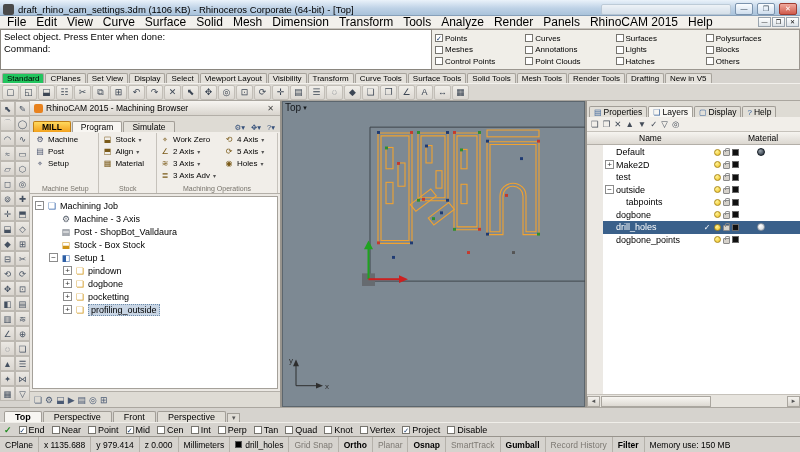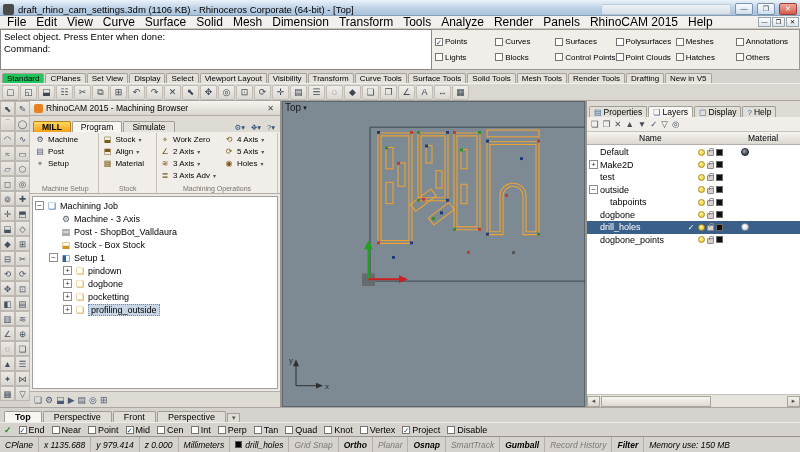--- a/index.html
+++ b/index.html
@@ -22,21 +22,21 @@
   .mitem { padding:0 5px; font-size:12px; white-space:nowrap; }
   .mspacer { flex:1; }
   .childbtn { width:13px; height:10px; border:1px solid #9aa4ae; background:linear-gradient(#fff,#dde3e8); font-size:6px; line-height:8px; text-align:center; margin-right:1px; }
 
   
   .cmdrow { height:41px; flex:none; display:flex; }
   .cmdleft { flex:1; background:#fff; border:1px solid #8a867f; display:flex; flex-direction:column; }
   .cmdline { height:12px; display:flex; align-items:center; padding:0 3px; white-space:nowrap; font-size:9.5px; }
   .cmdinput { flex:1; border:none; outline:none; font:inherit; padding:0 2px; }
   .filterpanel { width:368px; flex:none; background:#f0eee8; border:1px solid #9b968f; border-left:none;
-    display:grid; grid-template-columns:repeat(6,1fr); align-content:space-evenly; padding:1px 3px; font-size:8px; }
+    display:grid; grid-template-columns:repeat(4,1fr); align-content:space-evenly; padding:1px 3px; font-size:8px; }
   .fitem { display:flex; align-items:center; gap:2px; white-space:nowrap; overflow:hidden; }
   .cb { width:8px; height:8px; border:1px solid #77756f; background:#fff; font-size:7px; line-height:7px; text-align:center; color:#1c3e6d; flex:none; }
 
   
   .tabsrow { height:13px; flex:none; display:flex; align-items:flex-end; gap:1px; padding:1px 2px 0; background:#d6d3ce; }
   .ttab { padding:0 4px; font-size:8px; border:1px solid #a6a29b; border-bottom:none; border-radius:2px 2px 0 0; background:#e4e1db; white-space:nowrap; }
   .ttab.active { background:#22c55e; }
 
   
   .iconsrow { height:18px; flex:none; display:flex; align-items:center; gap:1px; padding:0 2px; background:#dad7d1; border-top:1px solid #f2f0ec; border-bottom:1px solid #aaa69f; }
@@ -93,21 +93,21 @@
   
   .rightpanel { width:215px; flex:none; display:flex; flex-direction:column; background:#ece9e4; border-left:2px solid #98948d; min-height:0; }
   .rptabs { height:16px; flex:none; display:flex; align-items:flex-end; gap:1px; padding:1px 2px 0; background:#dedbd4; }
   .rptab { display:flex; align-items:center; gap:2px; padding:0 4px; font-size:8.5px; border:1px solid #a29e97; border-bottom:none; border-radius:2px 2px 0 0; background:#e2dfd8; white-space:nowrap; }
   .rptab.active { background:#f8f6f2; }
   .rpti { font-size:8px; color:#35609a; }
   .rptools { height:15px; flex:none; display:flex; align-items:center; gap:4px; padding:0 4px; background:#f1eee9; border-bottom:1px solid #c6c2bb; }
   .rpti2 { font-size:8.5px; color:#444c58; }
   .rphead { height:13px; flex:none; display:flex; align-items:center; font-size:8.5px; background:linear-gradient(#f6f4f0,#dcd8d1); border-bottom:1px solid #b3afa8; }
   .hname { flex:1; padding-left:12px;margin-left:40px; } .hmat { width:52px; flex:none; }
-  .rplist { flex:1; min-height:0; background:#fff; overflow:hidden; padding-top:1px; }
+  .rplist { flex:1; min-height:0; background:#fff; overflow:hidden; padding-top:1px;margin-left:16px; }
   .lrow { display:flex; align-items:center; height:12.5px; font-size:9px; gap:2px; padding:0 2px; white-space:nowrap; }
   .lexp { width:9px; flex:none; }
   .lexp .exp { width:9px; height:9px; display:block; }
   .lname { width:84px; flex:none; overflow:hidden; }
   .lchk { width:10px; flex:none; text-align:center; font-size:8px; color:#222; }
   .bulb { width:7px; height:7px; flex:none; border-radius:50%; background:radial-gradient(circle at 35% 30%,#fff49a,#f0c11f); border:1px solid #ab8a1c; }
   .lock { width:7px; height:6px; flex:none; border:1px solid #8a8a8a; background:#d6d2cb; border-radius:1px; position:relative; margin-top:2px; }
   .lock::before { content:""; position:absolute; top:-3px; left:1px; width:3px; height:3px; border:1px solid #8a8a8a; border-bottom:none; border-radius:2px 2px 0 0; }
   .swatch { width:7px; height:7px; flex:none; background:#101010; border:1px solid #6a6a6a; }
   .matcell { width:40px; flex:none; display:flex; justify-content:center; }
@@ -127,21 +127,21 @@
   .vtab { padding:0 10px; font-size:9px; border:1px solid #a29e97; border-bottom:none; border-radius:2px 2px 0 0; background:#e0ddd6; }
   .vtab.active { background:#f8f6f2; font-weight:bold; }
   .vtabmore { padding:0 4px; font-size:7px; color:#555; border:1px solid #a29e97; border-bottom:none; background:#e0ddd6; }
 
   
   .osnap { height:14px; flex:none; display:flex; align-items:center; gap:7px; padding:0 4px; background:#d6d3ce; border-top:1px solid #f0eee9; font-size:9px; }
   .oshandle { color:#1d8a1d; font-size:9px; font-weight:bold; }
   .oitem { display:flex; align-items:center; gap:2px; white-space:nowrap; }
 
   
-  .statusbar { height:16px; flex:none; display:flex; align-items:flex-end; background:#d6d3ce; border-top:1px solid #98948d; font-size:8.5px; overflow:hidden;font-style:italic; }
+  .statusbar { height:16px; flex:none; display:flex; align-items:flex-end; background:#d6d3ce; border-top:1px solid #98948d; font-size:8.5px; overflow:hidden; }
   .seg { height:100%; display:flex; align-items:center; gap:3px; padding:0 5px; border-right:1px solid #b5b1aa; white-space:nowrap; }
   .seg.grow { flex:1; border-right:none; }
   .chip { width:7px; height:7px; background:#000; border:1px solid #555; flex:none; }
   .tog { color:#7d7973; }
   .tog.on { color:#000; font-weight:bold; }
 </style>
 </head>
 <body>
 
 <div class="titlebar">

